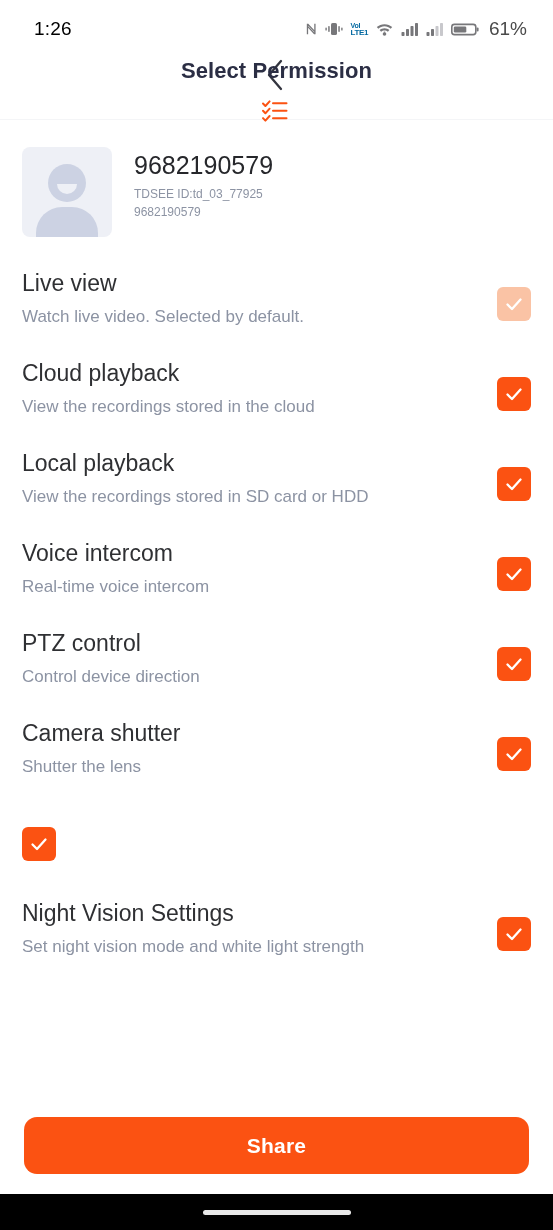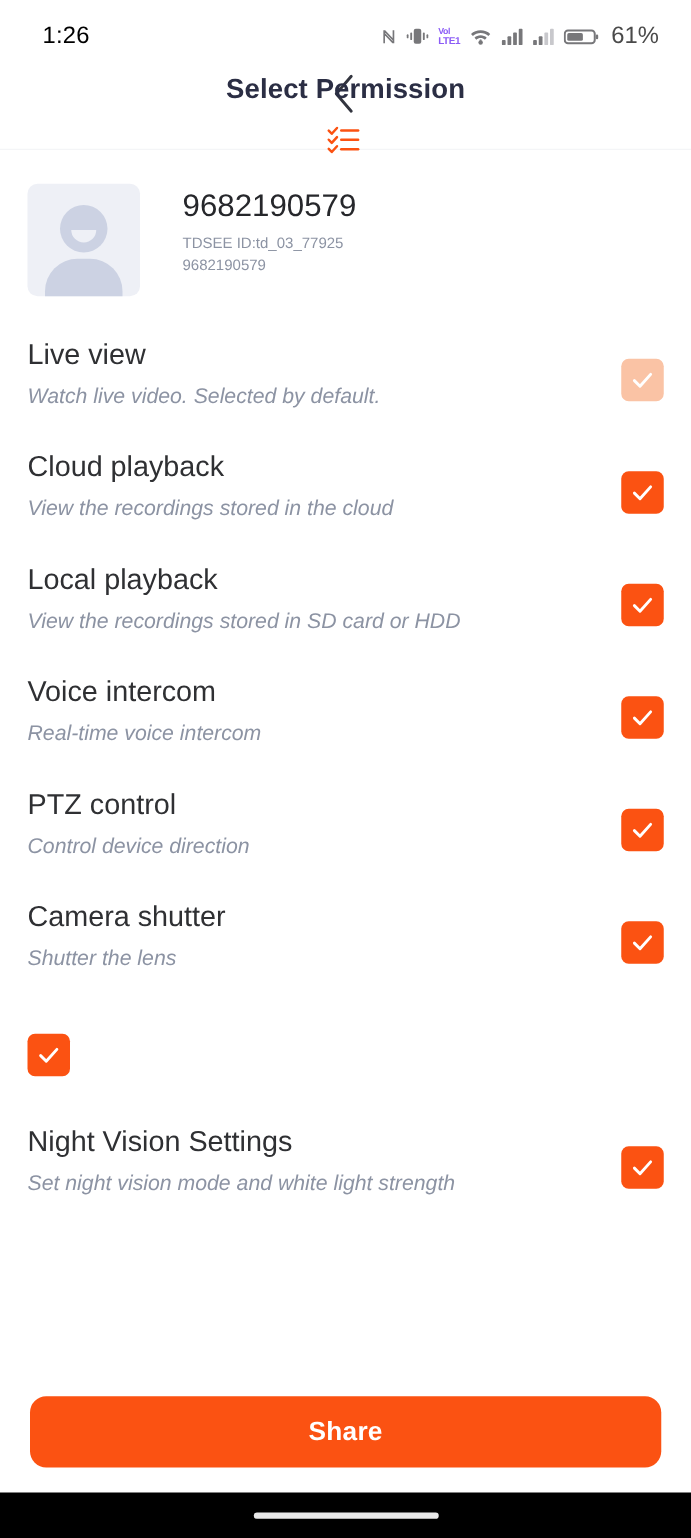--- a/index.html
+++ b/index.html
@@ -46,21 +46,21 @@
     font-weight: bold;
     color: #77777a;
     line-height: 1;
   }
   .volte-box {
     display: flex;
     flex-direction: column;
     align-items: flex-start;
     justify-content: center;
     line-height: 1;
-    color: #8b5cf6;
+    color: #0369a1;
   }
   .volte-box .v1 { font-size: 7px; font-weight: bold; letter-spacing: -0.3px; }
   .volte-box .v2 { font-size: 8px; font-weight: bold; letter-spacing: -0.4px; }
   .battery-pct {
     font-size: 19px;
     color: #4a4a4a;
     margin-left: 3px;
   }
 
   
@@ -102,21 +102,20 @@
     justify-content: center;
     cursor: pointer;
     z-index: 2;
   }
 
   
   .profile {
     display: flex;
     align-items: flex-start;
     padding: 27px 0 0 22px;
-    gap: 12px;
   }
   .avatar {
     width: 90px;
     height: 90px;
     border-radius: 8px;
     background: #eef0f6;
     flex: 0 0 auto;
     position: relative;
     overflow: hidden;
   }
@@ -179,21 +178,20 @@
   .perm-title {
     font-size: 23px;
     color: #2f3033;
     line-height: 1.25;
     margin-bottom: 9px;
   }
   .perm-desc {
     font-size: 17px;
     color: #8c93a3;
     line-height: 1.2;
-    font-style: italic;
   }
   .checkbox {
     width: 34px;
     height: 34px;
     border-radius: 6px;
     flex: 0 0 auto;
     display: flex;
     align-items: center;
     justify-content: center;
     margin-top: 19px;

